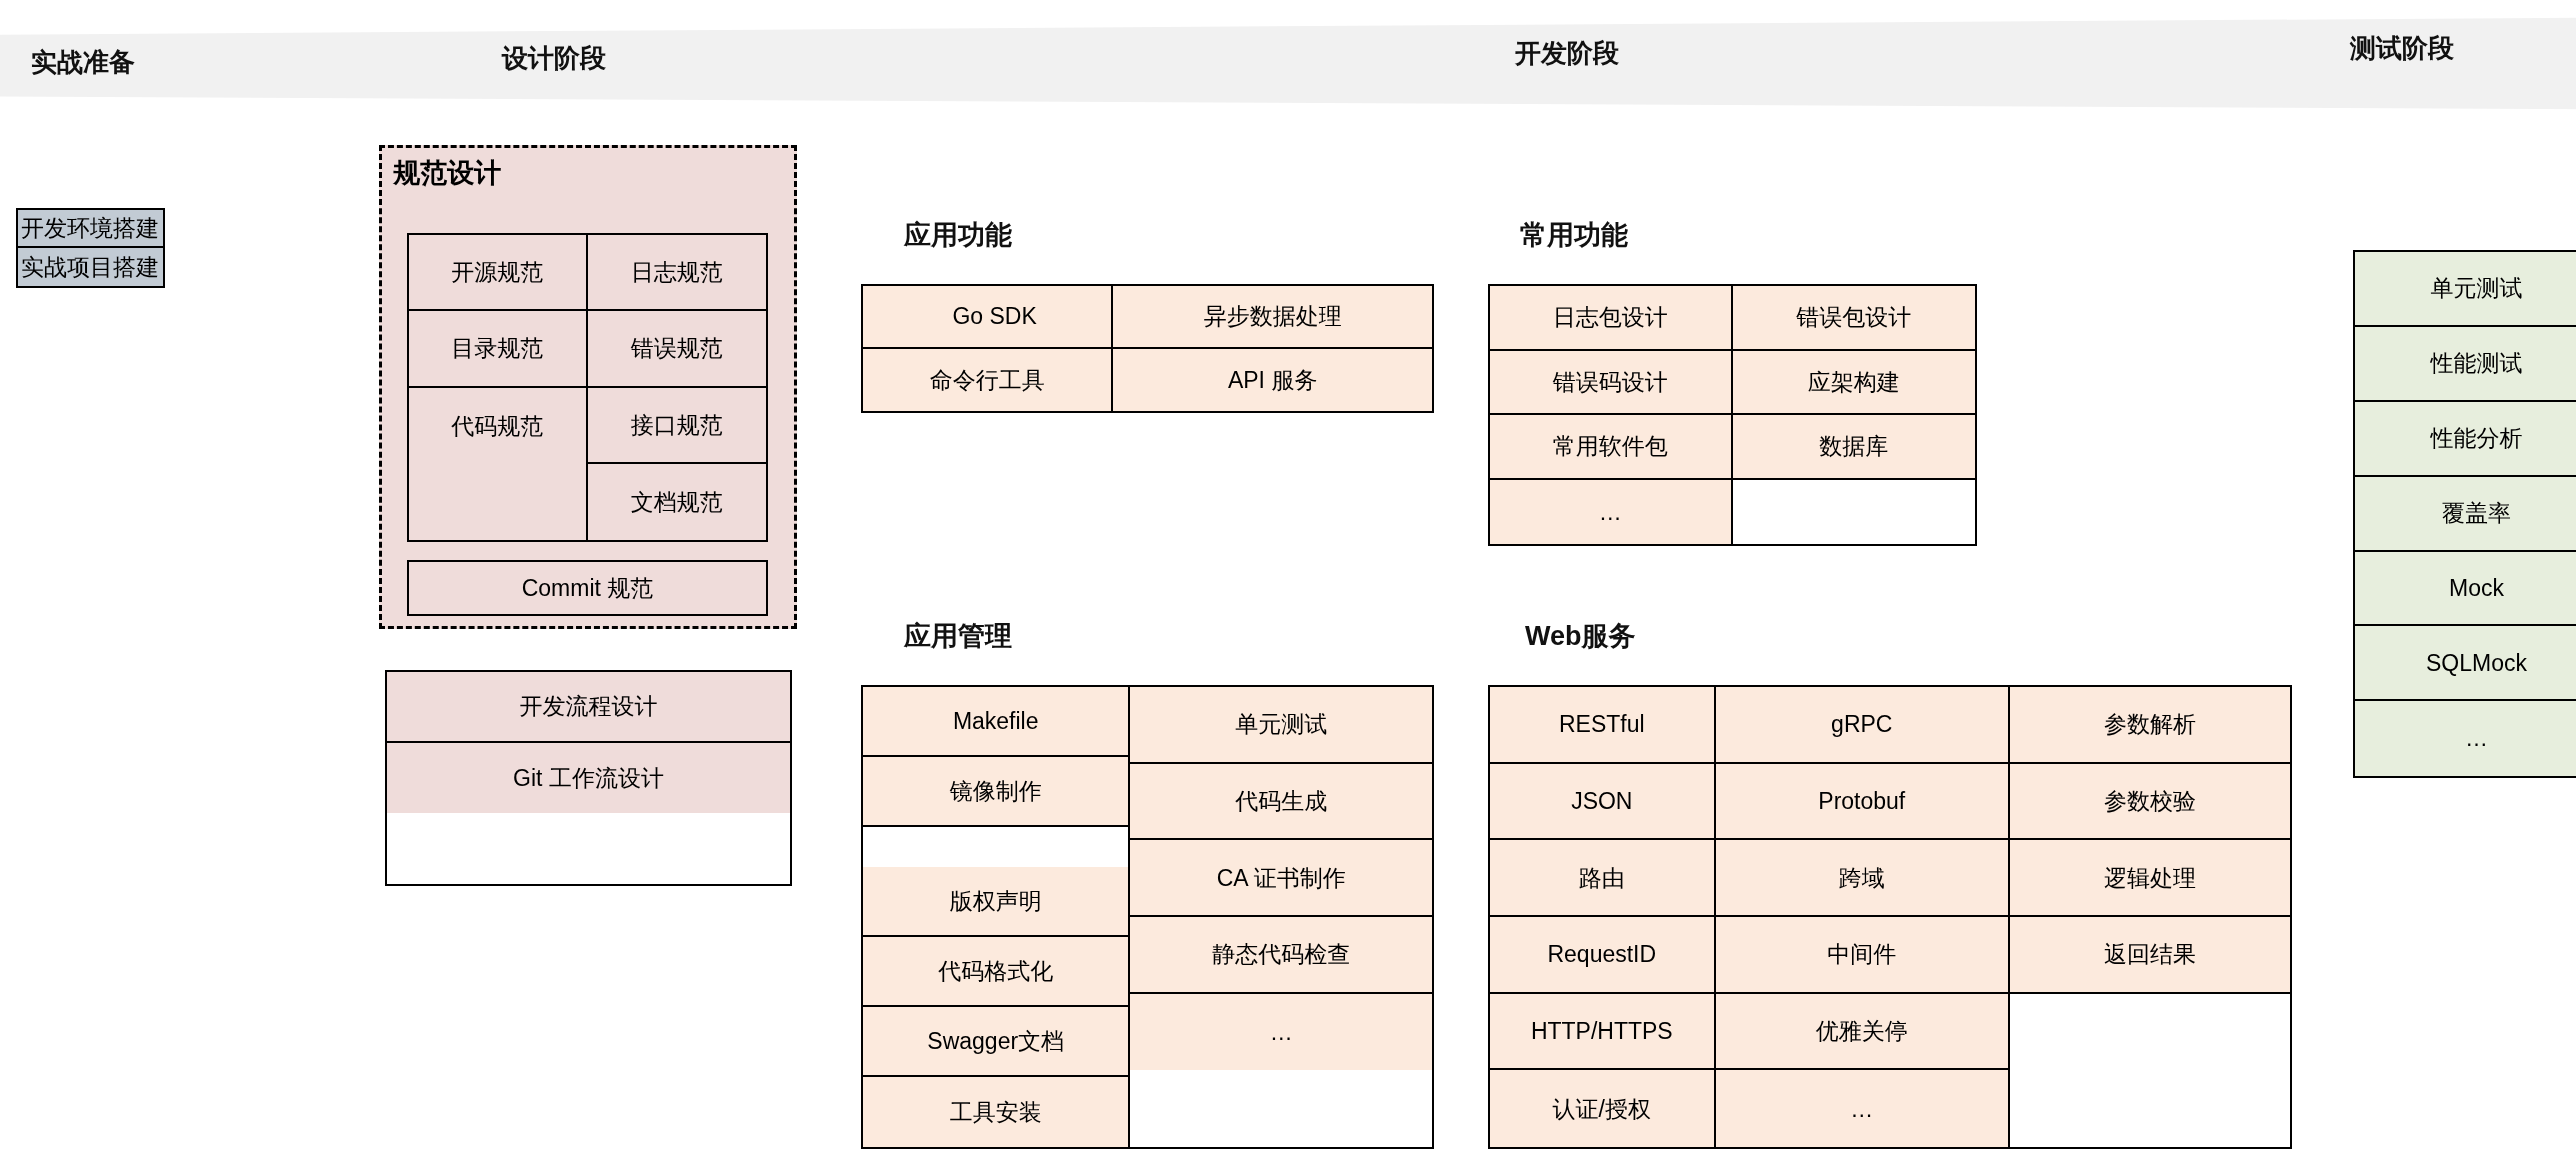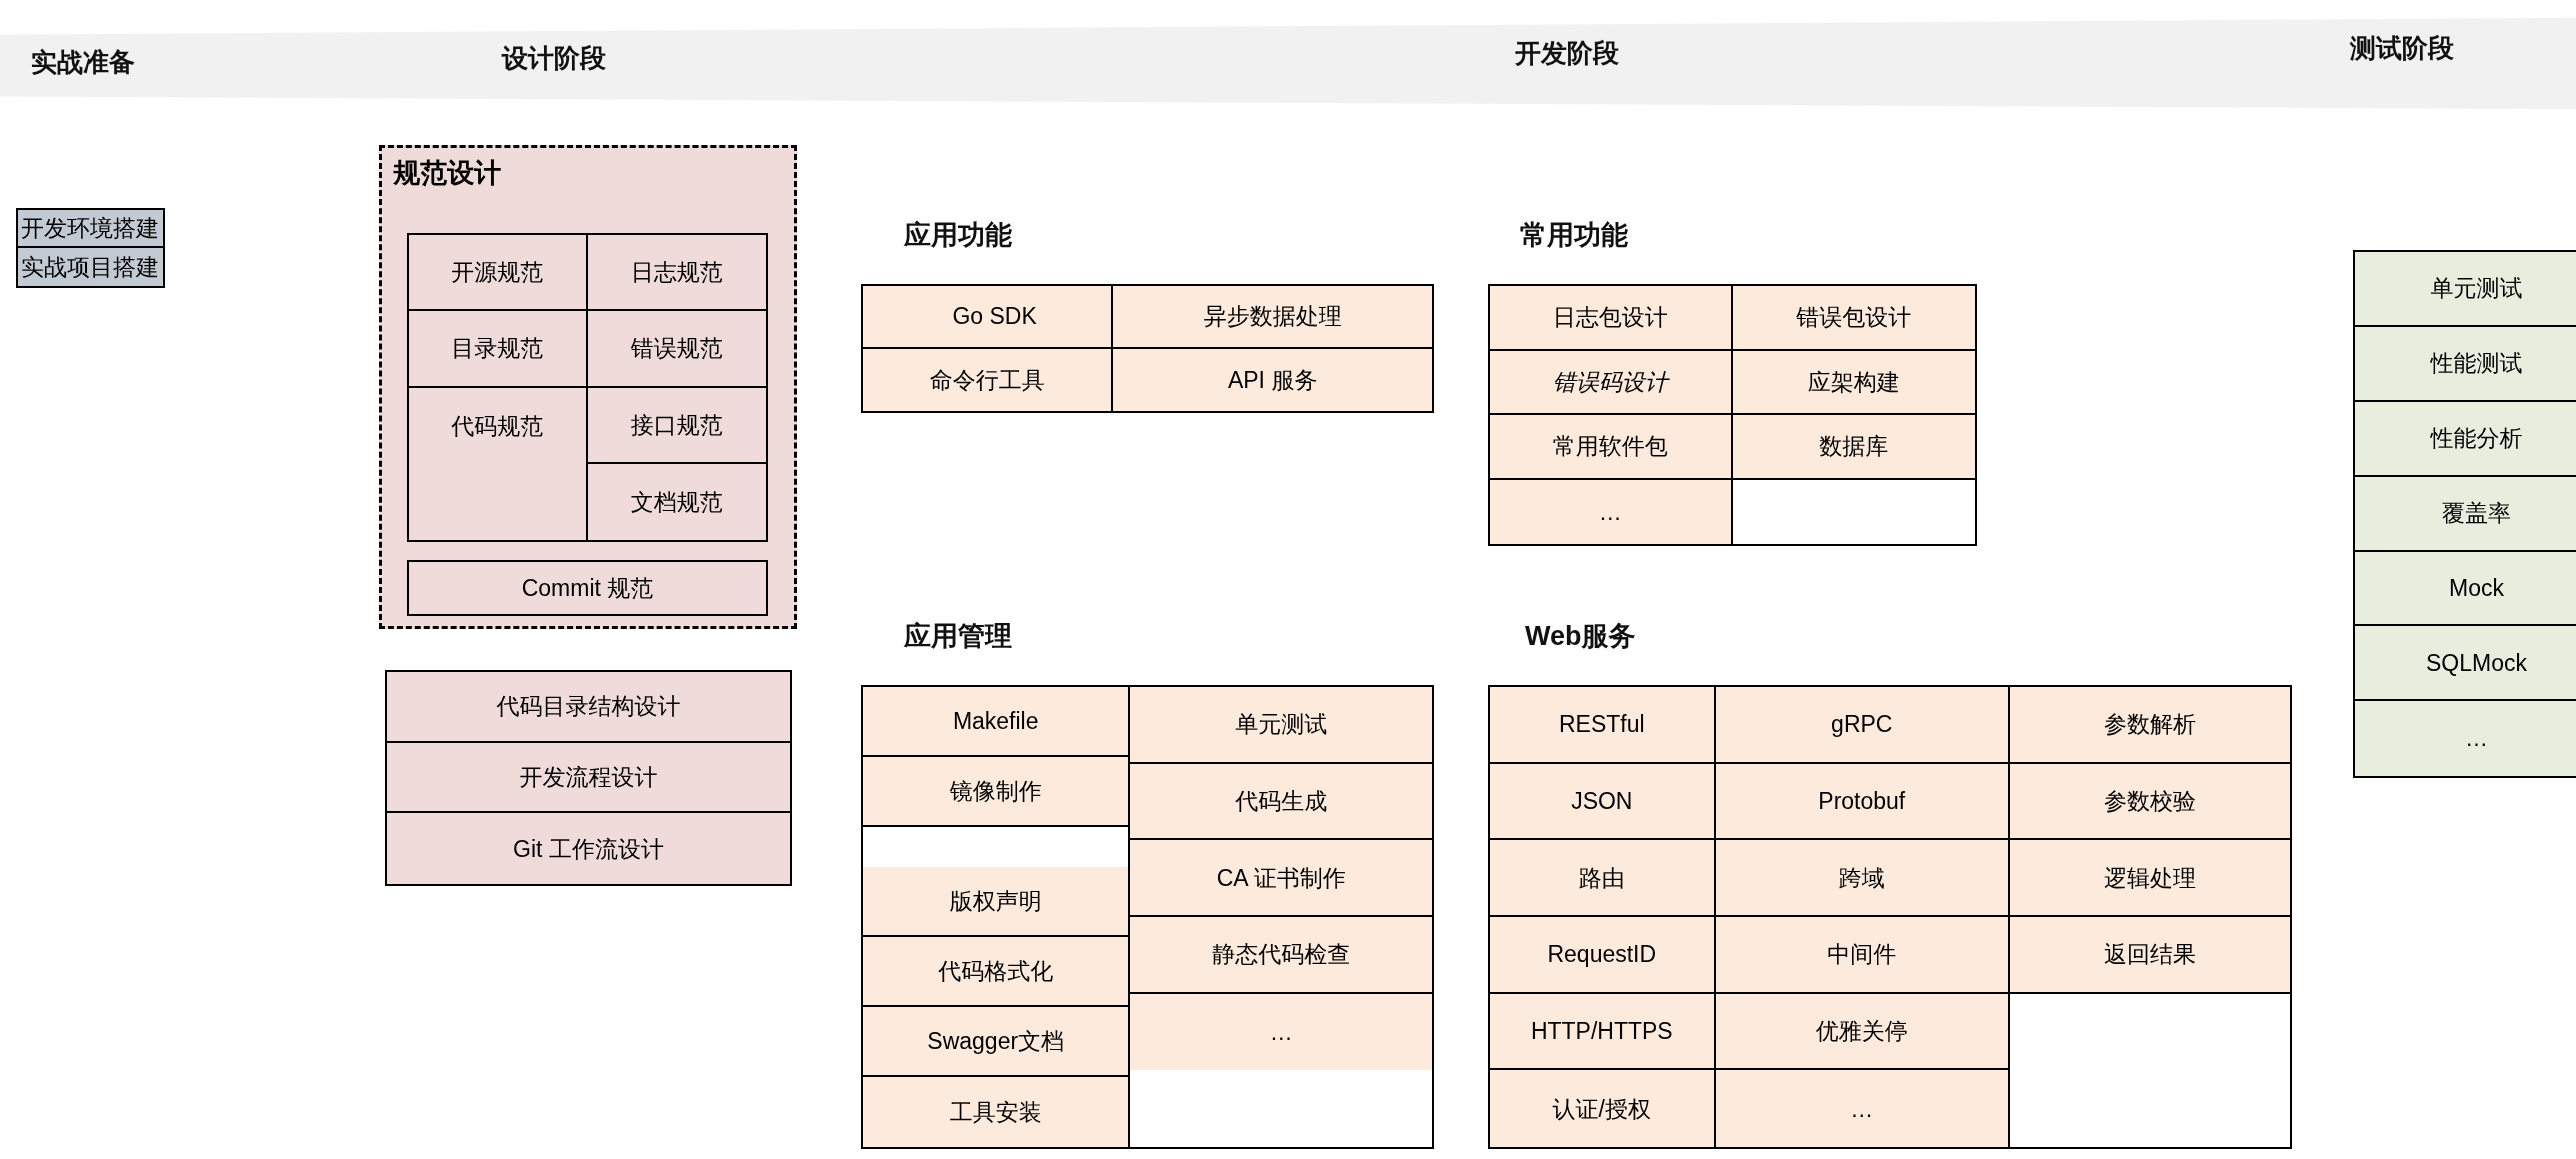--- a/index.html
+++ b/index.html
@@ -101,42 +101,41 @@
     <div class="cell" style="height:25%;">接口规范</div>
     <div class="cell" style="height:25%;">文档规范</div>
   </div>
 </div>
 
 <div class="stack th-pink" style="left:407px;top:560px;width:361px;height:56px;">
   <div class="cell" style="height:100%;">Commit 规范</div>
 </div>
 
 <div class="stack th-pink" style="left:385px;top:670px;width:407px;height:216px;">
-  <div class="cell" style="height:33.34%;">代码目录结构设计</div>
   <div class="cell" style="height:33.33%;">开发流程设计</div>
   <div class="cell" style="height:33.33%;">Git 工作流设计</div>
 </div>
 
 <div class="caption" style="left:904px;top:217px;">应用功能</div>
 <div class="gtable th-peach" style="left:861px;top:284px;width:573px;height:129px;">
   <div class="col" style="width:44%;">
     <div class="cell" style="height:50%;padding-left:19px;">Go SDK</div>
     <div class="cell" style="height:50%;">命令行工具</div>
   </div>
   <div class="col" style="width:56%;">
     <div class="cell" style="height:50%;">异步数据处理</div>
     <div class="cell" style="height:50%;">API 服务</div>
   </div>
 </div>
 
 <div class="caption" style="left:1520px;top:217px;">常用功能</div>
 <div class="gtable th-peach" style="left:1488px;top:284px;width:489px;height:262px;">
   <div class="col" style="width:50%;">
     <div class="cell" style="height:25%;">日志包设计</div>
-    <div class="cell" style="height:25%;font-style:italic;">错误码设计</div>
+    <div class="cell" style="height:25%;">错误码设计</div>
     <div class="cell" style="height:25%;">常用软件包</div>
     <div class="cell" style="height:25%;">…</div>
   </div>
   <div class="col" style="width:50%;">
     <div class="cell" style="height:25%;">错误包设计</div>
     <div class="cell" style="height:25%;">应架构建</div>
     <div class="cell" style="height:25%;border-bottom:2.6px solid #000;">数据库</div>
     <div class="cell blank" style="height:25%;"></div>
   </div>
 </div>

